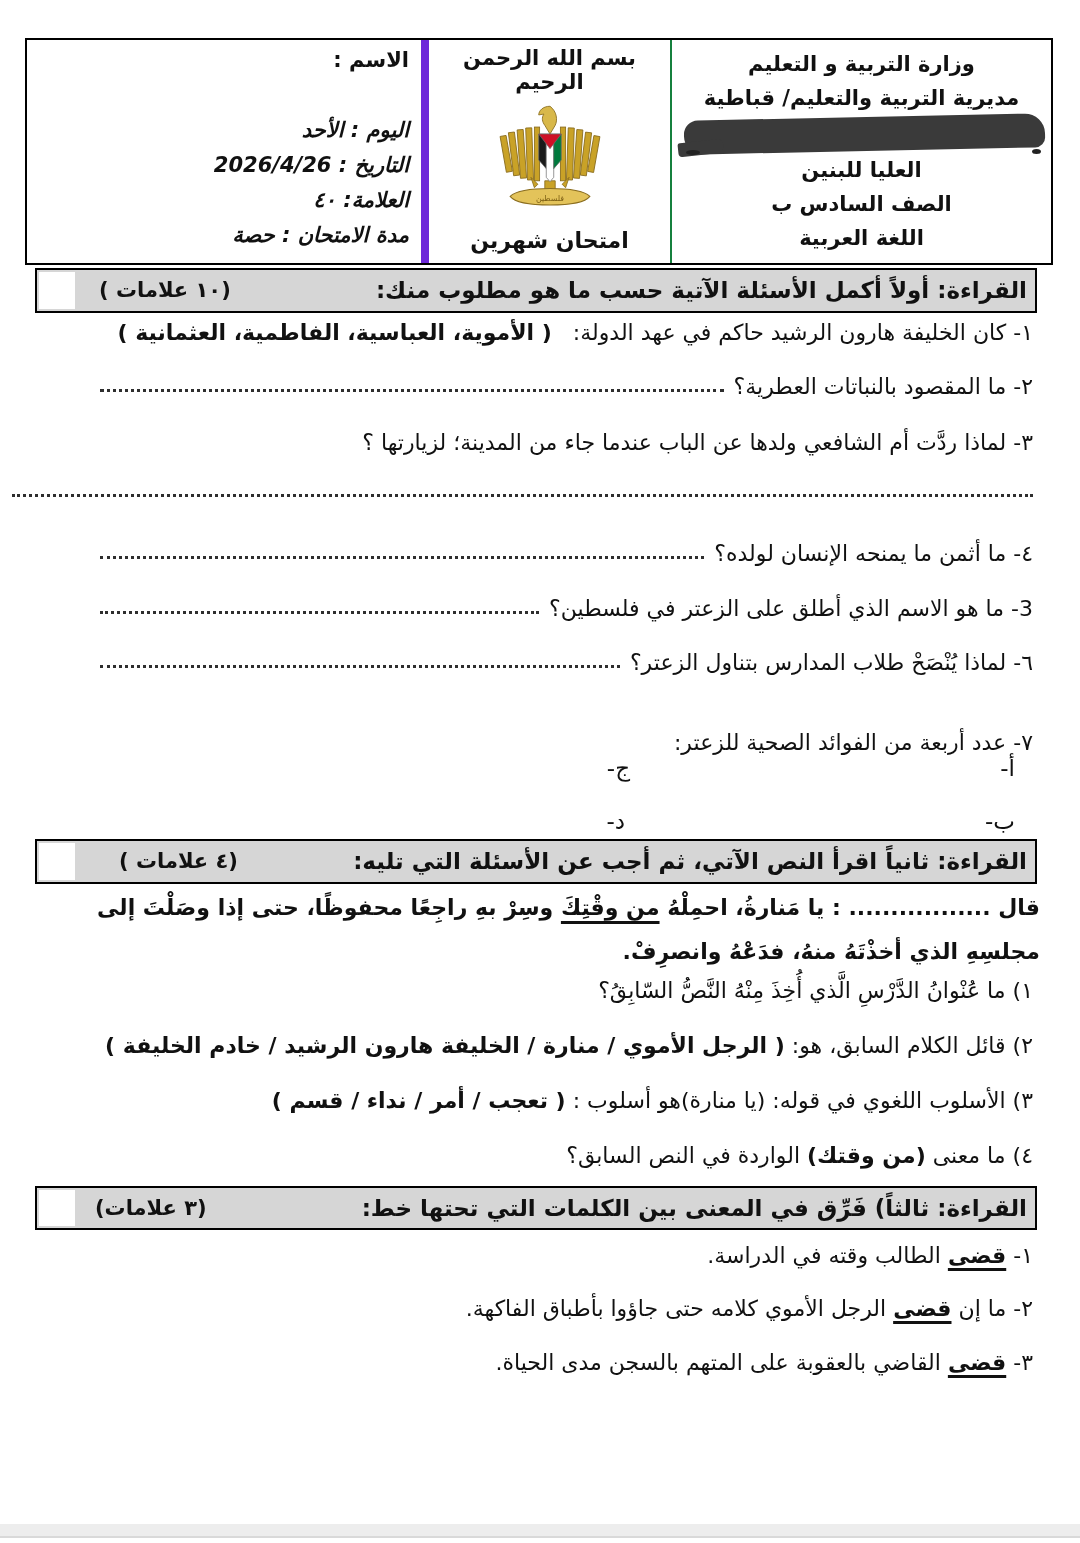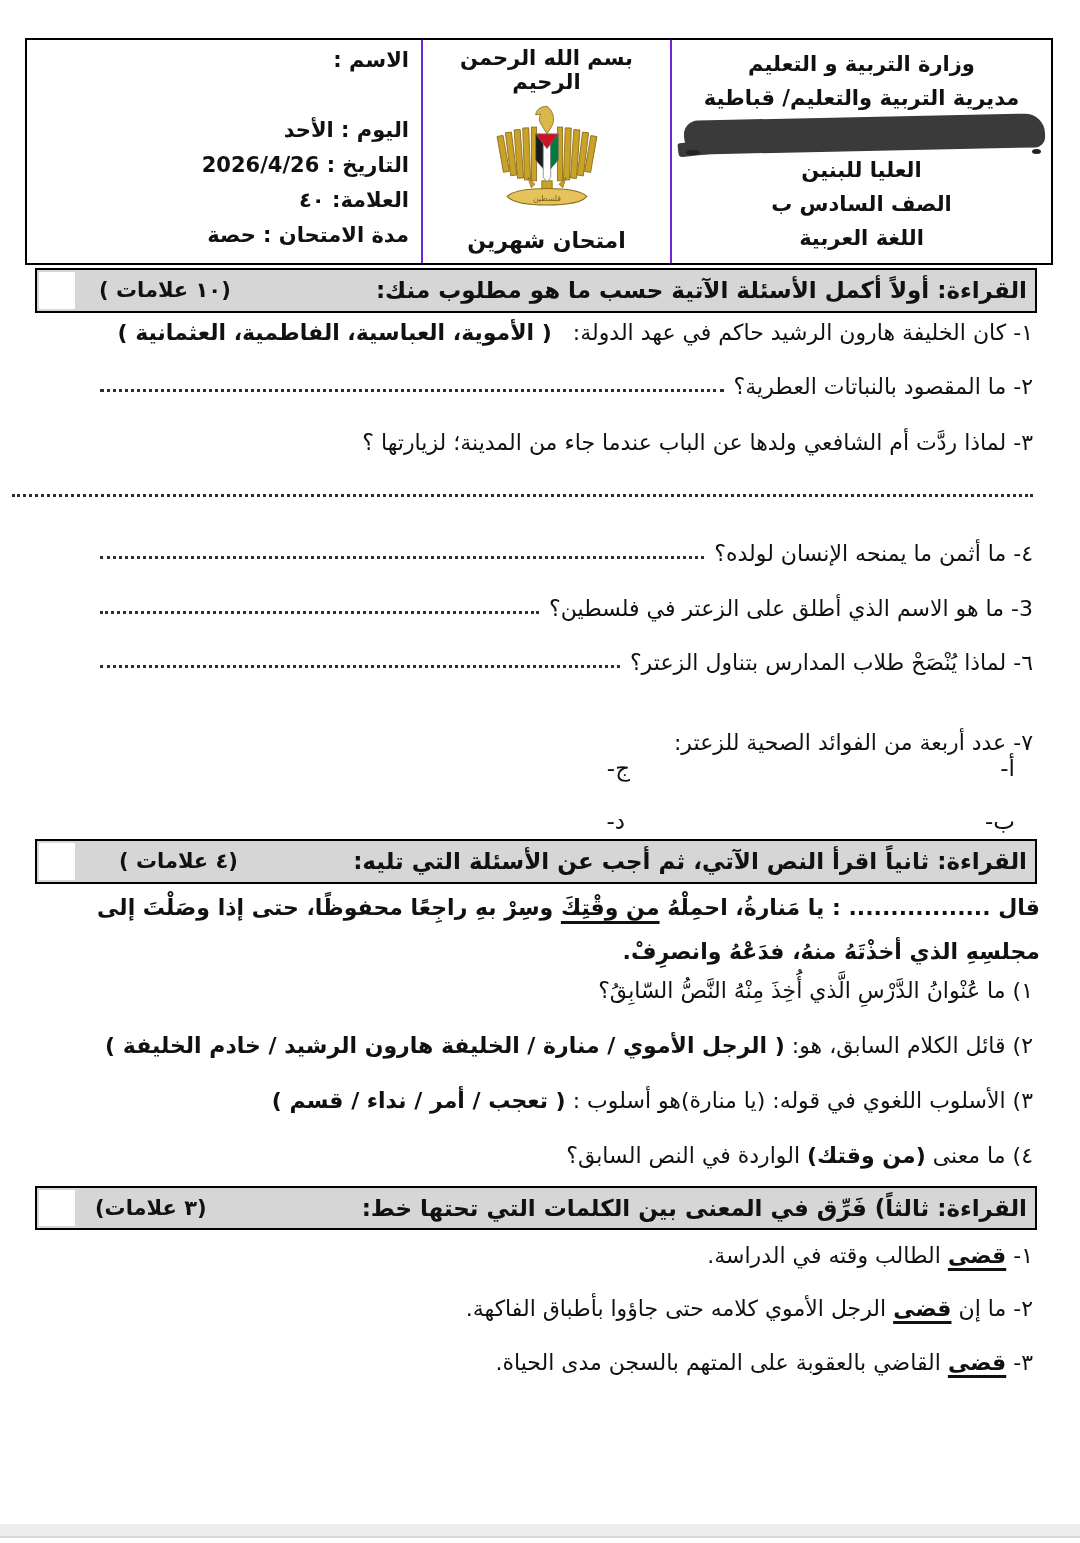--- a/index.html
+++ b/index.html
@@ -2,28 +2,28 @@
 <html lang="ar" dir="rtl"><head>
 <meta charset="utf-8">
 <style>
   html,body{margin:0;padding:0;background:#ffffff;}
   body{font-family:"DejaVu Sans",sans-serif;color:#111;}
   #page{position:relative;width:1080px;height:1543px;background:#ffffff;overflow:hidden;direction:rtl;}
   .abs{position:absolute;}
   
   #header-box{left:25px;top:38px;width:1028px;height:227px;border:2px solid #000;display:flex;flex-direction:row;box-sizing:border-box;}
   .hcol{box-sizing:border-box;height:100%;}
-  #col-institution{width:381px;border-left:2px solid #6d28d9;text-align:center;font-weight:bold;font-size:21px;line-height:34px;padding-top:7px;position:relative;}
-  #col-center{width:249px;border-left:2px solid #6d28d9;text-align:center;position:relative;padding-top:6px;}
+  #col-institution{width:381px;border-left:2px solid #15803d;text-align:center;font-weight:bold;font-size:21px;line-height:34px;padding-top:7px;position:relative;}
+  #col-center{width:249px;border-left:8px solid #6d28d9;text-align:center;position:relative;padding-top:6px;}
   #col-info{flex:1;position:relative;font-weight:bold;font-size:21px;padding-left:40px;}
   #basmala{font-weight:bold;font-size:21px;}
   #exam-type{font-weight:bold;font-size:22px;position:absolute;bottom:10px;width:100%;}
   #emblem-wrap{margin:2px auto 0;width:104px;height:128px;}
   #name-row{position:absolute;top:8px;right:12px;}
-  #info-block{position:absolute;bottom:10px;right:12px;text-align:right;line-height:35px;}
+  #info-block{position:absolute;bottom:10px;right:12px;text-align:right;line-height:35px;font-style:italic;}
   
   #redaction{position:relative;height:36px;margin:2px 4px 0 6px;}
   #redaction .blob{position:absolute;left:6px;right:2px;top:0;height:34px;background:#3a3a3a;border-radius:14px 20px 10px 18px;transform:rotate(-1.2deg);}
   #redaction .tail{position:absolute;left:0px;top:24px;width:46px;height:14px;background:#3a3a3a;border-radius:4px 10px 12px 6px;transform:rotate(-6deg);}
   #redaction .frag1{position:absolute;left:8px;top:33px;width:14px;height:5px;background:#222;border-radius:50%;}
   #redaction .frag2{position:absolute;right:6px;top:32px;width:9px;height:5px;background:#222;border-radius:50%;}
   
   .bar{left:35px;width:1002px;height:45px;border:2px solid #000;background:#d6d6d6;box-sizing:border-box;position:absolute;}
   .bar .white-cell{position:absolute;left:2px;top:2px;bottom:2px;width:36px;background:#fff;}
   .bar .bar-title{position:absolute;right:8px;top:0;line-height:41px;font-weight:bold;font-size:23px;white-space:nowrap;}

